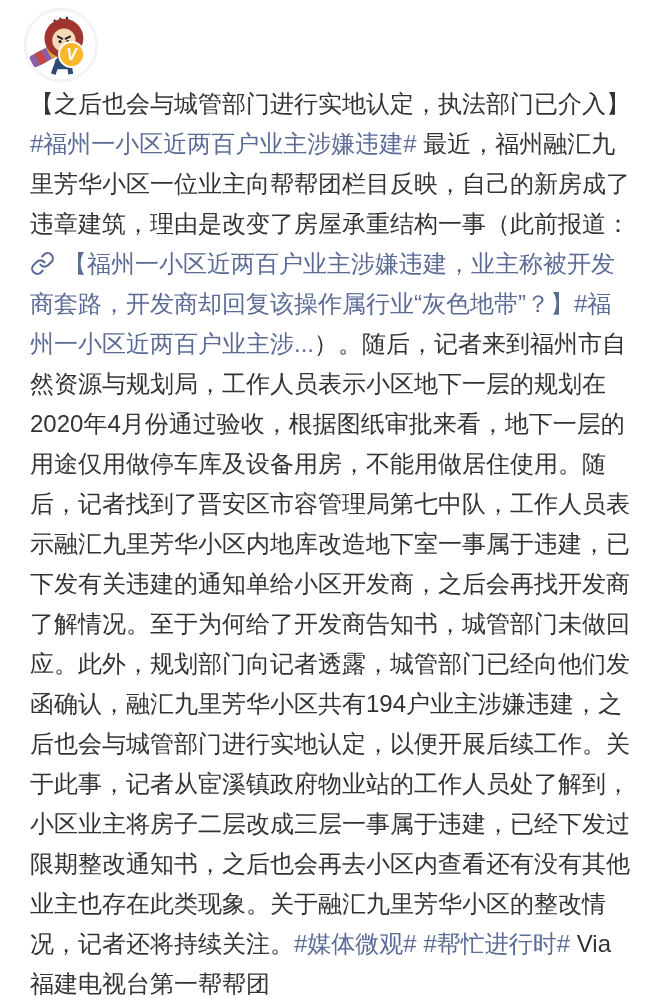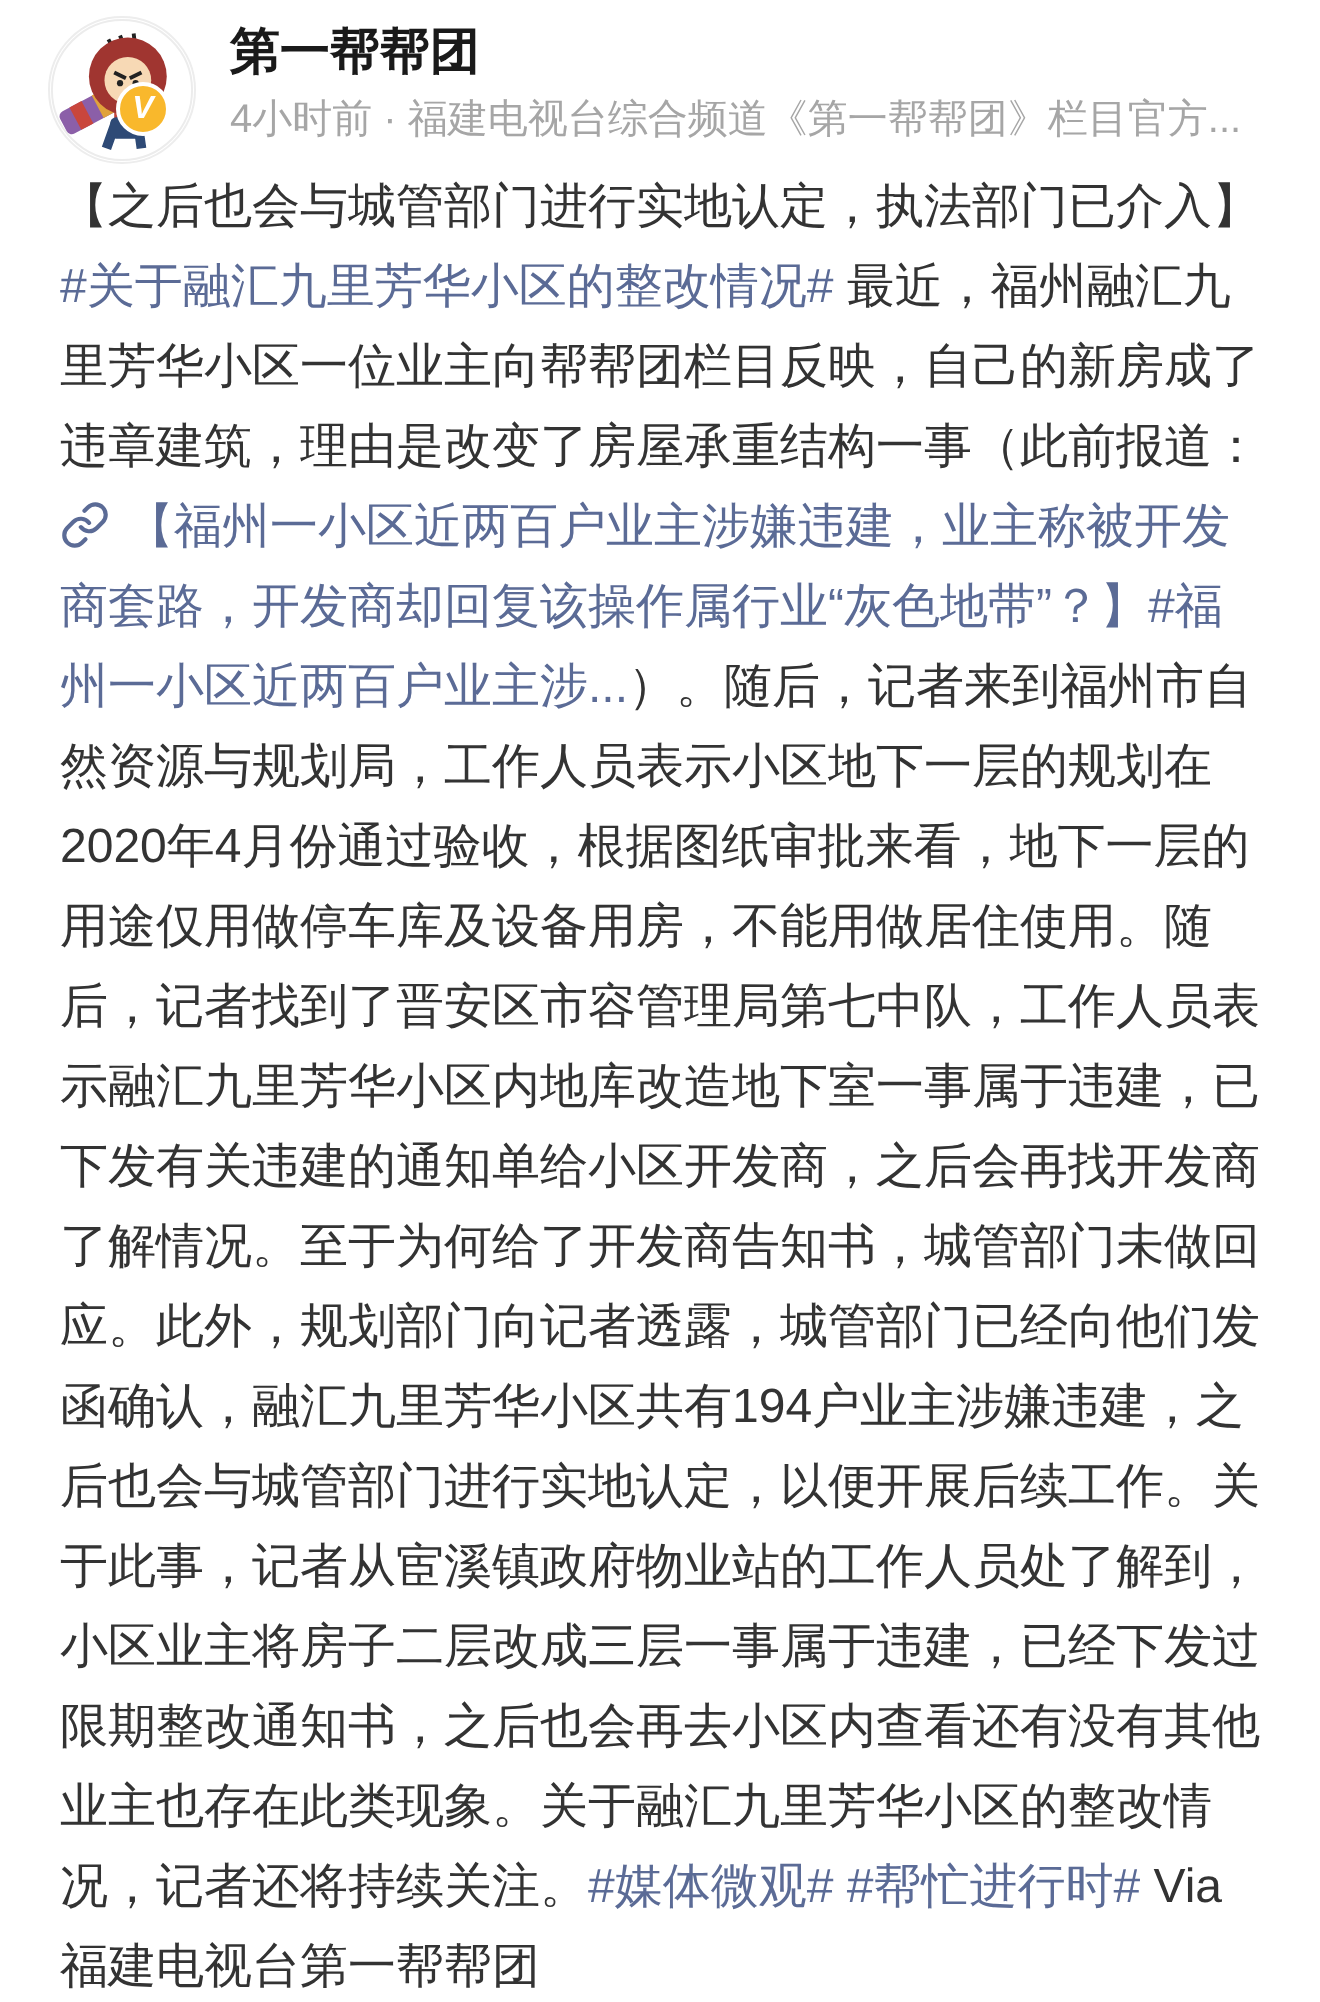--- a/index.html
+++ b/index.html
@@ -51,22 +51,18 @@
         <circle cx="40" cy="30" r="20" fill="#a03530"></circle>
         <circle cx="40" cy="32" r="12" fill="#f7d9b5"></circle>
         <path d="M33 28l6 3 M47 28l-6 3" stroke="#222" stroke-width="2" fill="none"></path>
         <circle cx="36" cy="33.5" r="1.6" fill="#222"></circle>
         <circle cx="44" cy="33.5" r="1.6" fill="#222"></circle>
         <path d="M38 38q2 2.4 4 0" stroke="#b3433c" stroke-width="2" fill="none"></path>
       </svg>
     </div>
     <div class="badge">V</div>
   </div>
-  <div class="info">
-    <div class="name">第一帮帮团</div>
-    <div class="meta">4小时前 · 福建电视台综合频道《第一帮帮团》栏目官方...</div>
-  </div>
 </div>
 
-<div class="post"><span class="seg text">【之后也会与城管部门进行实地认定，执法部门已介入】</span><span class="seg link">#关于融汇九里芳华小区的整改情况#</span><span class="seg text"> 最近，福州融汇九里芳华小区一位业主向帮帮团栏目反映，自己的新房成了违章建筑，理由是改变了房屋承重结构一事（此前报道：</span><span class="seg link"><svg class="chain" width="25" height="25" viewBox="0 0 24 24" fill="none" stroke="currentColor" stroke-width="2" stroke-linecap="round" stroke-linejoin="round">
+<div class="post"><span class="seg text">【之后也会与城管部门进行实地认定，执法部门已介入】</span><span class="seg link">#福州一小区近两百户业主涉嫌违建#</span><span class="seg text"> 最近，福州融汇九里芳华小区一位业主向帮帮团栏目反映，自己的新房成了违章建筑，理由是改变了房屋承重结构一事（此前报道：</span><span class="seg link"><svg class="chain" width="25" height="25" viewBox="0 0 24 24" fill="none" stroke="currentColor" stroke-width="2" stroke-linecap="round" stroke-linejoin="round">
         <path d="M10 13a5 5 0 0 0 7.54.54l3-3a5 5 0 0 0-7.07-7.07l-1.72 1.71"></path>
         <path d="M14 11a5 5 0 0 0-7.54-.54l-3 3a5 5 0 0 0 7.07 7.07l1.71-1.71"></path>
       </svg>【福州一小区近两百户业主涉嫌违建，业主称被开发商套路，开发商却回复该操作属行业“灰色地带”？】#福州一小区近两百户业主涉...</span><span class="seg text">）。随后，记者来到福州市自然资源与规划局，工作人员表示小区地下一层的规划在2020年4月份通过验收，根据图纸审批来看，地下一层的用途仅用做停车库及设备用房，不能用做居住使用。随后，记者找到了晋安区市容管理局第七中队，工作人员表示融汇九里芳华小区内地库改造地下室一事属于违建，已下发有关违建的通知单给小区开发商，之后会再找开发商了解情况。至于为何给了开发商告知书，城管部门未做回应。此外，规划部门向记者透露，城管部门已经向他们发函确认，融汇九里芳华小区共有194户业主涉嫌违建，之后也会与城管部门进行实地认定，以便开展后续工作。关于此事，记者从宦溪镇政府物业站的工作人员处了解到，小区业主将房子二层改成三层一事属于违建，已经下发过限期整改通知书，之后也会再去小区内查看还有没有其他业主也存在此类现象。关于融汇九里芳华小区的整改情况，记者还将持续关注。</span><span class="seg link">#媒体微观#</span><span class="seg text"> </span><span class="seg link">#帮忙进行时#</span><span class="seg text"> Via 福建电视台第一帮帮团</span></div>
 
 </body></html>

